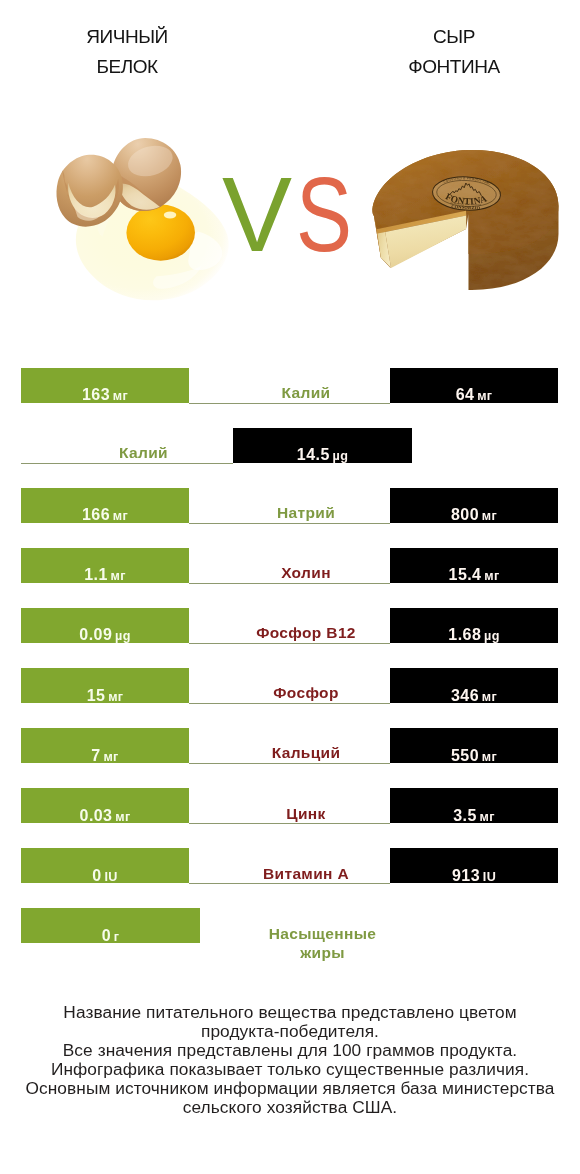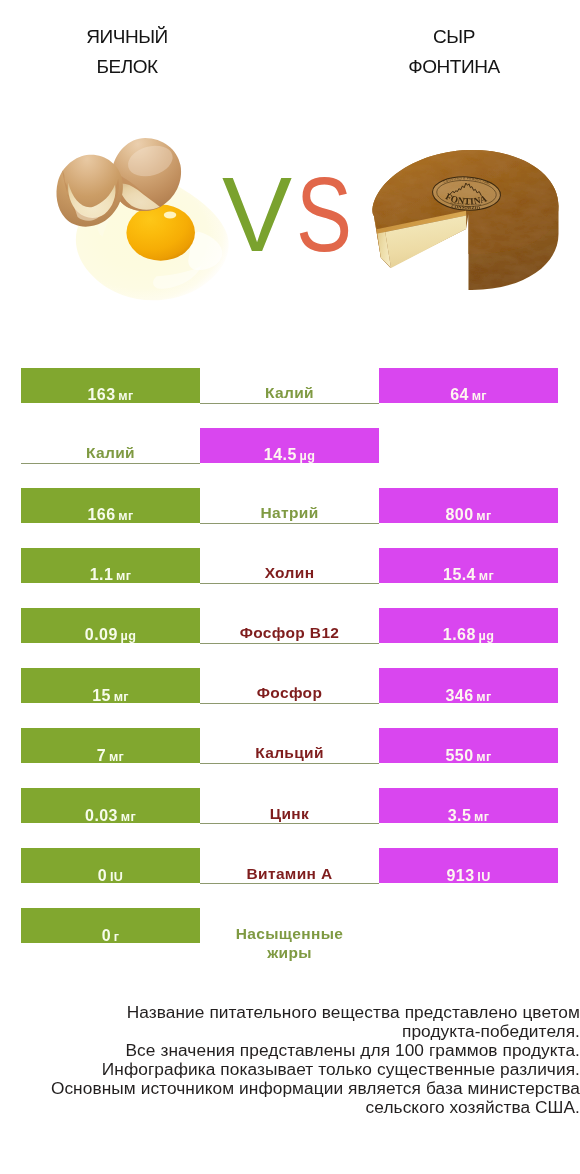--- a/index.html
+++ b/index.html
@@ -24,35 +24,35 @@
   .vs{position:absolute;left:0;top:0;width:580px;height:200px;}
   .vs span{position:absolute;font-size:105px;line-height:105px;font-weight:400;}
   .vs .v{color:#7AA22E;left:222px;top:52px;}
   .vs .s{color:#E1674A;left:296px;top:52px;transform:scaleX(.8);transform-origin:left center;}
 
   
   .table{position:absolute;left:21px;top:344px;width:537px;}
   .row{position:relative;height:58.5px;margin-bottom:1.55px;display:flex;}
   .cell{display:flex;align-items:flex-start;justify-content:center;text-align:center;margin-top:24px;}
   .cL{width:179px;background:#81A72F;color:#F7FCEB;}
-  .cR{width:179px;background:#d946ef;color:#FEF6F0;}
-  .cM{width:179px;background:#ffffff;position:relative;}
+  .cR{width:179px;background:#000000;color:#FEF6F0;}
+  .cM{width:179px;background:#ffffff;position:relative;padding-left:33px;}
   .cM::after{content:"";position:absolute;left:0;right:0;bottom:-1.55px;
              height:1.2px;background:#8e996f;}
   .row:last-child .cM::after{display:none;}
   .val{font-size:16px;font-weight:700;letter-spacing:.45px;
        position:relative;top:19.3px;line-height:16px;}
   .val .u{font-size:12.6px;letter-spacing:.3px;}
   .name{display:block;width:125px;font-size:15.5px;font-weight:700;line-height:19.6px;
         letter-spacing:.35px;position:relative;top:15.2px;}
   .name.g{color:#7F9A42;}
   .name.r{color:#7f1d1d;}
 
   
-  .footer{position:absolute;left:0;top:1003px;width:580px;text-align:right;
+  .footer{position:absolute;left:0;top:1003px;width:580px;text-align:center;
           font-size:17.3px;line-height:19.1px;color:#221f1f;letter-spacing:.08px;}
 </style>
 </head>
 <body>
 
 <div class="page">
 
   <div class="titles">
     <div class="title left">
       <span class="tl">ЯИЧНЫЙ</span>

